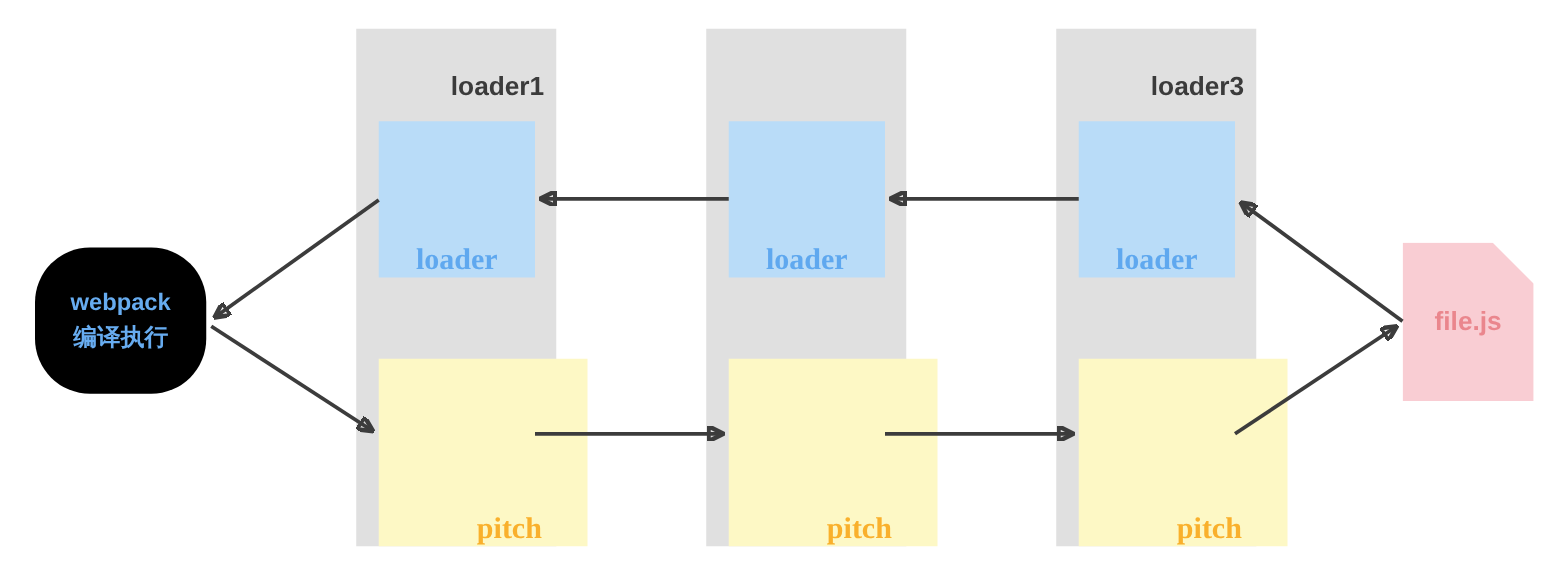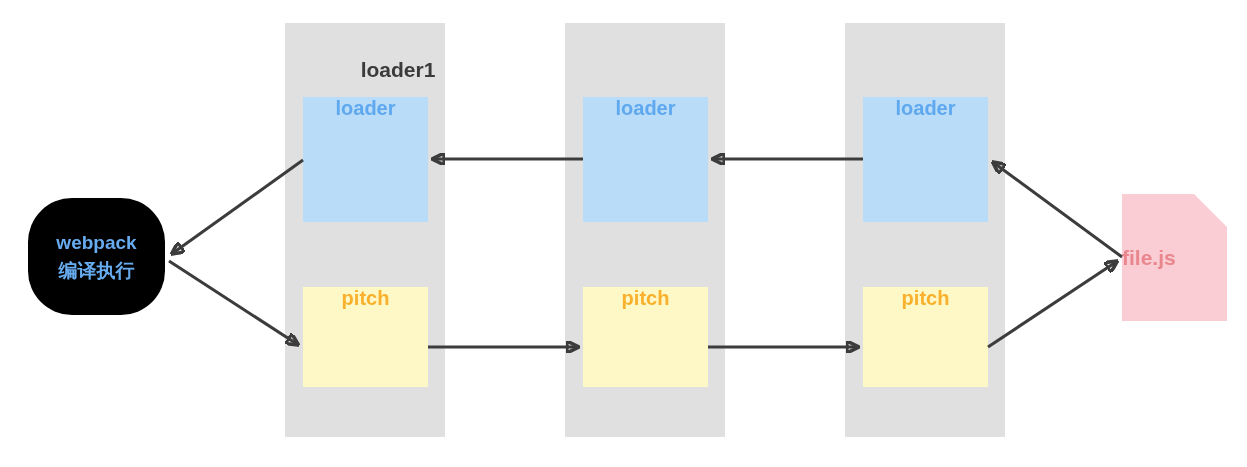--- a/index.html
+++ b/index.html
@@ -56,49 +56,52 @@
     color: #3b3b3b;
     font-size: 21px;
     font-weight: bold;
     margin-left: 33px;
   }
   .phase-box {
     position: absolute;
     left: 18px;
     width: 125px;
     display: flex;
-    align-items: flex-start;
+    align-items: flex-end;
     justify-content: center;
     font-weight: bold;
-    font-size: 20px;
+    font-size: 24px;
+    font-family: Liberation Serif, serif;
   }
   .loader-box {
     top: 74px;
     height: 125px;
     background: #b9dcf8;
     color: #5fa8ef;
   }
   .pitch-box {
     top: 264px;
-    height: 100px;
+    height: 150px;
     background: #fdf8c5;
     color: #f9b02c;
+    padding-left: 42px;
   }
 
   
   .file-node {
     position: absolute;
     left: 1122px;
     top: 194px;
     width: 105px;
     height: 127px;
     background: #f9cdd3;
     clip-path: polygon(0 0, calc(100% - 33px) 0, 100% 33px, 100% 100%, 0 100%);
     display: flex;
     align-items: center;
+    justify-content: center;
     color: #ea868d;
     font-weight: bold;
     font-size: 21px;
   }
 
   
   .arrows {
     position: absolute;
     left: 0;
     top: 0;
@@ -135,20 +138,21 @@
   <div class="column col-2">
     <div class="phase-box loader-box">
       <span>loader</span>
     </div>
     <div class="phase-box pitch-box">
       <span>pitch</span>
     </div>
   </div>
 
   <div class="column col-3">
+    <div class="col-title">loader3</div>
     <div class="phase-box loader-box">
       <span>loader</span>
     </div>
     <div class="phase-box pitch-box">
       <span>pitch</span>
     </div>
   </div>
 
   <div class="file-node">
     <span>file.js</span>

